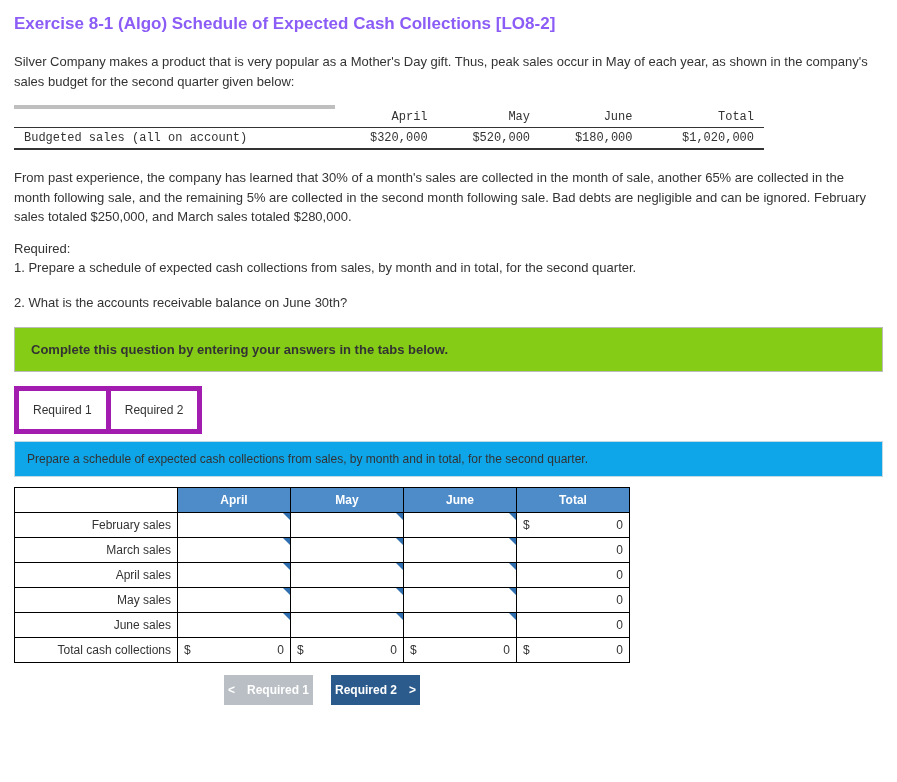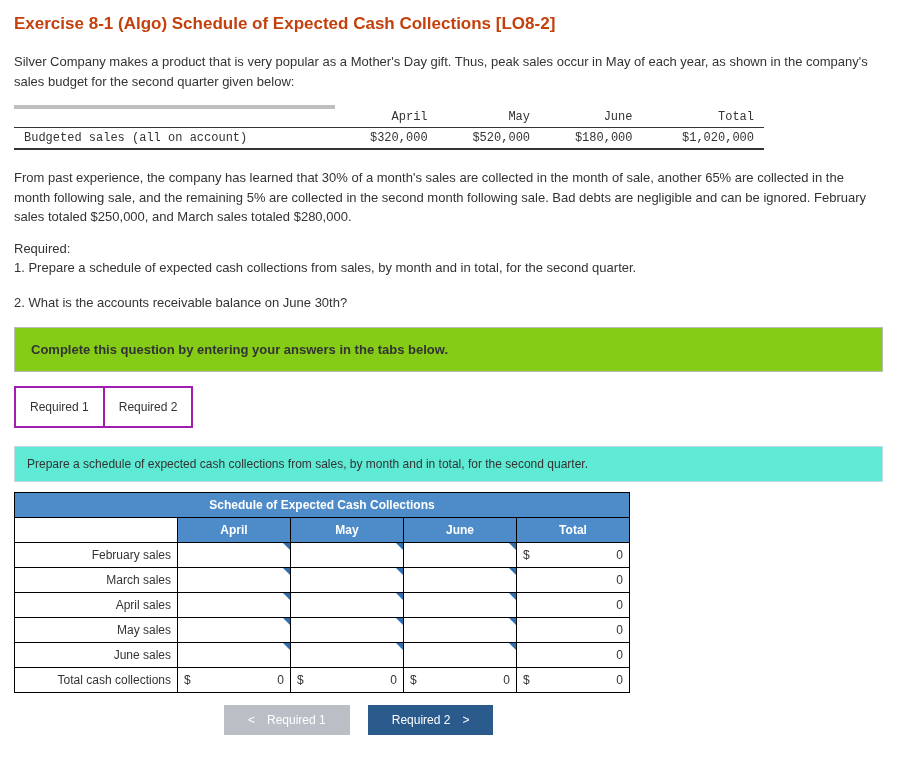--- a/index.html
+++ b/index.html
@@ -1,44 +1,44 @@
 <!DOCTYPE html>
 <html><head>
 <meta charset="utf-8">
 <style>
 body{font-family:Arial,Helvetica,sans-serif;font-size:13px;color:#333;margin:0;padding:14px;width:897px;box-sizing:border-box;background:#fff}
-h2{font-size:17px;font-weight:700;color:#c2410c;margin:0 0 18px}
+h2{font-size:17px;font-weight:700;color:#8b5cf6;margin:0 0 18px}
 p{margin:0 0 14px;line-height:1.5;color:#333}
 .budget-wrap{margin:0 0 18px}
 .budget{border-collapse:collapse;font-family:"Courier New",monospace;font-size:12px;width:750px}
 .budget th,.budget td{padding:3px 10px;text-align:right;white-space:nowrap}
 .budget th{font-weight:400}
 .budget td:first-child,.budget th:first-child{text-align:left}
 .budget thead th{border-bottom:1px solid #333}
 .budget tbody td{border-bottom:2px solid #333}
 .budget thead th:first-child{border-top:4px solid #bfbfbf}
 strong.req{font-weight:400;display:block}
 .tabs-box{margin-top:14px}
 .instr-bar{background:#84cc16;border:1px solid #bbb;padding:14px 16px;font-weight:700;font-size:13px}
 .tabs{display:flex;margin-top:14px}
-.tab{border:2px solid #a21caf;padding:12px 14px;font-size:12px;background:#fff;cursor:pointer}
+.tab{border:5px solid #a21caf;padding:12px 14px;font-size:12px;background:#fff;cursor:pointer}
 .tab+.tab{border-left:none}
-.subinstr{margin-top:18px;background:#5eead4;border:1px solid #c4d9e1;padding:10px 12px;font-size:12px}
+.subinstr{margin-top:7px;background:#0ea5e9;border:1px solid #c4d9e1;padding:10px 12px;font-size:12px}
 .sched{border-collapse:collapse;margin-top:10px;font-size:12px}
 .sched th,.sched td{border:1px solid #000;padding:3px 6px;height:18px}
 .sched thead th{background:#4d8bc9;color:#fff;font-weight:700;text-align:center}
 .sched thead th.title{background:#4d8bc9}
 .sched td.rowlab{width:150px;text-align:right;background:#fff}
 .sched td.cell{width:100px;text-align:right;background:#fff;position:relative}
 .sched td.cell .tri{position:absolute;top:0;right:0;width:0;height:0;border-left:7px solid transparent;border-top:7px solid #2f6fb0}
 .sched td.cell .cur{float:left}
 .sched td.tot{width:100px;text-align:right;background:#fff}
 .sched td.tot .cur{float:left}
 .navbtns{display:flex;gap:18px;margin:12px 0 0 210px}
-.btn{padding:8px 24px;font-size:12px;font-weight:400;color:#fff;cursor:pointer}
+.btn{padding:8px 4px;font-size:12px;font-weight:700;color:#fff;cursor:pointer}
 .btn.disabled{background:#b9bfc4}
 .btn.active{background:#2b5b8c}
 </style>
 </head>
 <body>
 
 <h2>Exercise 8-1 (Algo) Schedule of Expected Cash Collections [LO8-2]</h2>
 
 <p>Silver Company makes a product that is very popular as a Mother's Day gift. Thus, peak sales occur in May of each year, as shown in the company's sales budget for the second quarter given below:</p>
 
@@ -76,23 +76,20 @@
 
 <div class="tabs">
 <div class="tab">Required 1</div>
 <div class="tab">Required 2</div>
 </div>
 
 <div class="subinstr">Prepare a schedule of expected cash collections from sales, by month and in total, for the second quarter.</div>
 
 <table class="sched">
 <thead>
-<tr>
-          <th class="title" colspan="5">Schedule of Expected Cash Collections</th>
-        </tr>
 <tr>
 <th style="background:#fff;border-top:1px solid #000"></th>
 <th>April</th>
 <th>May</th>
 <th>June</th>
 <th>Total</th>
 </tr>
 </thead>
 <tbody>
 <tr>

